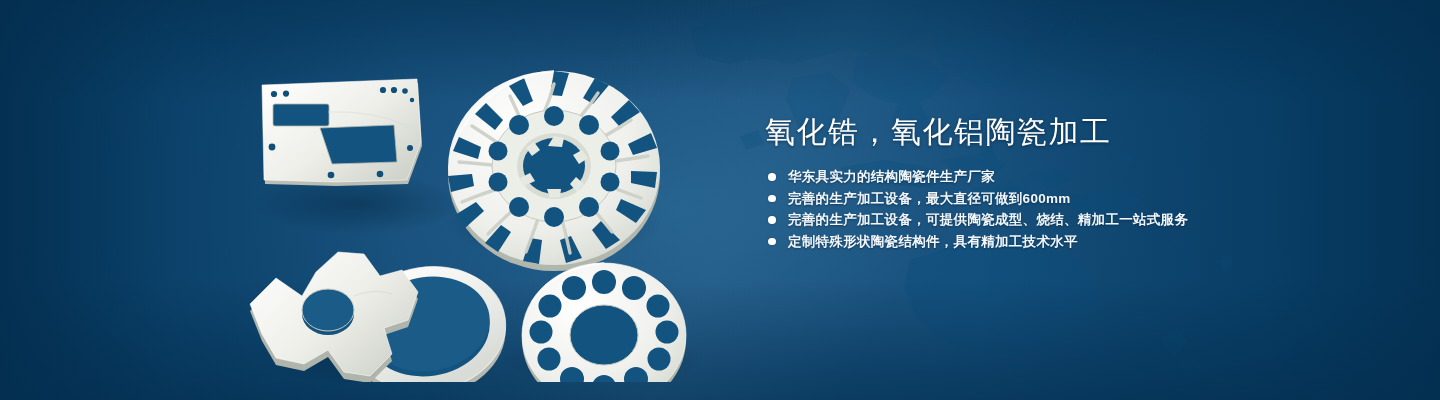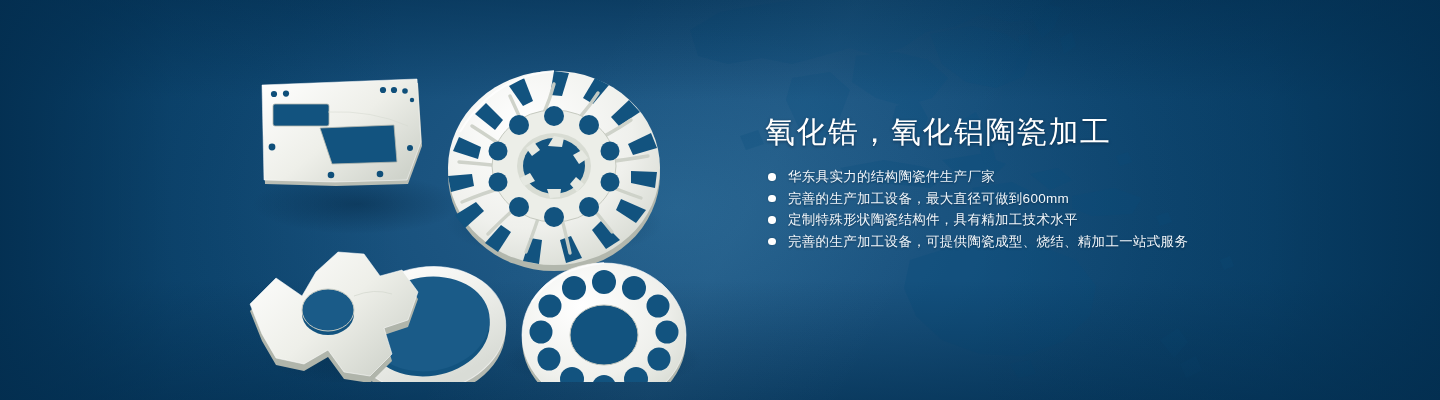--- a/index.html
+++ b/index.html
@@ -100,20 +100,21 @@
   .bullets li {
     position: relative;
     padding-left: 23px;
     margin-bottom: 8px;
     font-size: 13.5px;
     line-height: 13.5px;
     color: #f2f7fb;
     letter-spacing: 0.3px;
     white-space: nowrap;
     text-shadow: 0 1px 2px rgba(0,20,40,0.45);
+    font-weight: bold;
   }
   .bullets li:last-child { margin-bottom: 0; }
   .dot {
     position: absolute;
     left: 3px;
     top: 3px;
     width: 7.5px;
     height: 7.5px;
     border-radius: 50%;
     background: #ffffff;
@@ -368,22 +369,22 @@
       <li>
         <span class="dot"></span>
         <span>华东具实力的结构陶瓷件生产厂家</span>
       </li>
       <li>
         <span class="dot"></span>
         <span>完善的生产加工设备，最大直径可做到600mm</span>
       </li>
       <li>
         <span class="dot"></span>
-        <span>定制特殊形状陶瓷结构件，具有精加工技术水平</span>
+        <span>完善的生产加工设备，可提供陶瓷成型、烧结、精加工一站式服务</span>
       </li>
       <li>
         <span class="dot"></span>
-        <span>完善的生产加工设备，可提供陶瓷成型、烧结、精加工一站式服务</span>
+        <span>定制特殊形状陶瓷结构件，具有精加工技术水平</span>
       </li>
     </ul>
   </div>
 
 </div>
 
 </body></html>

